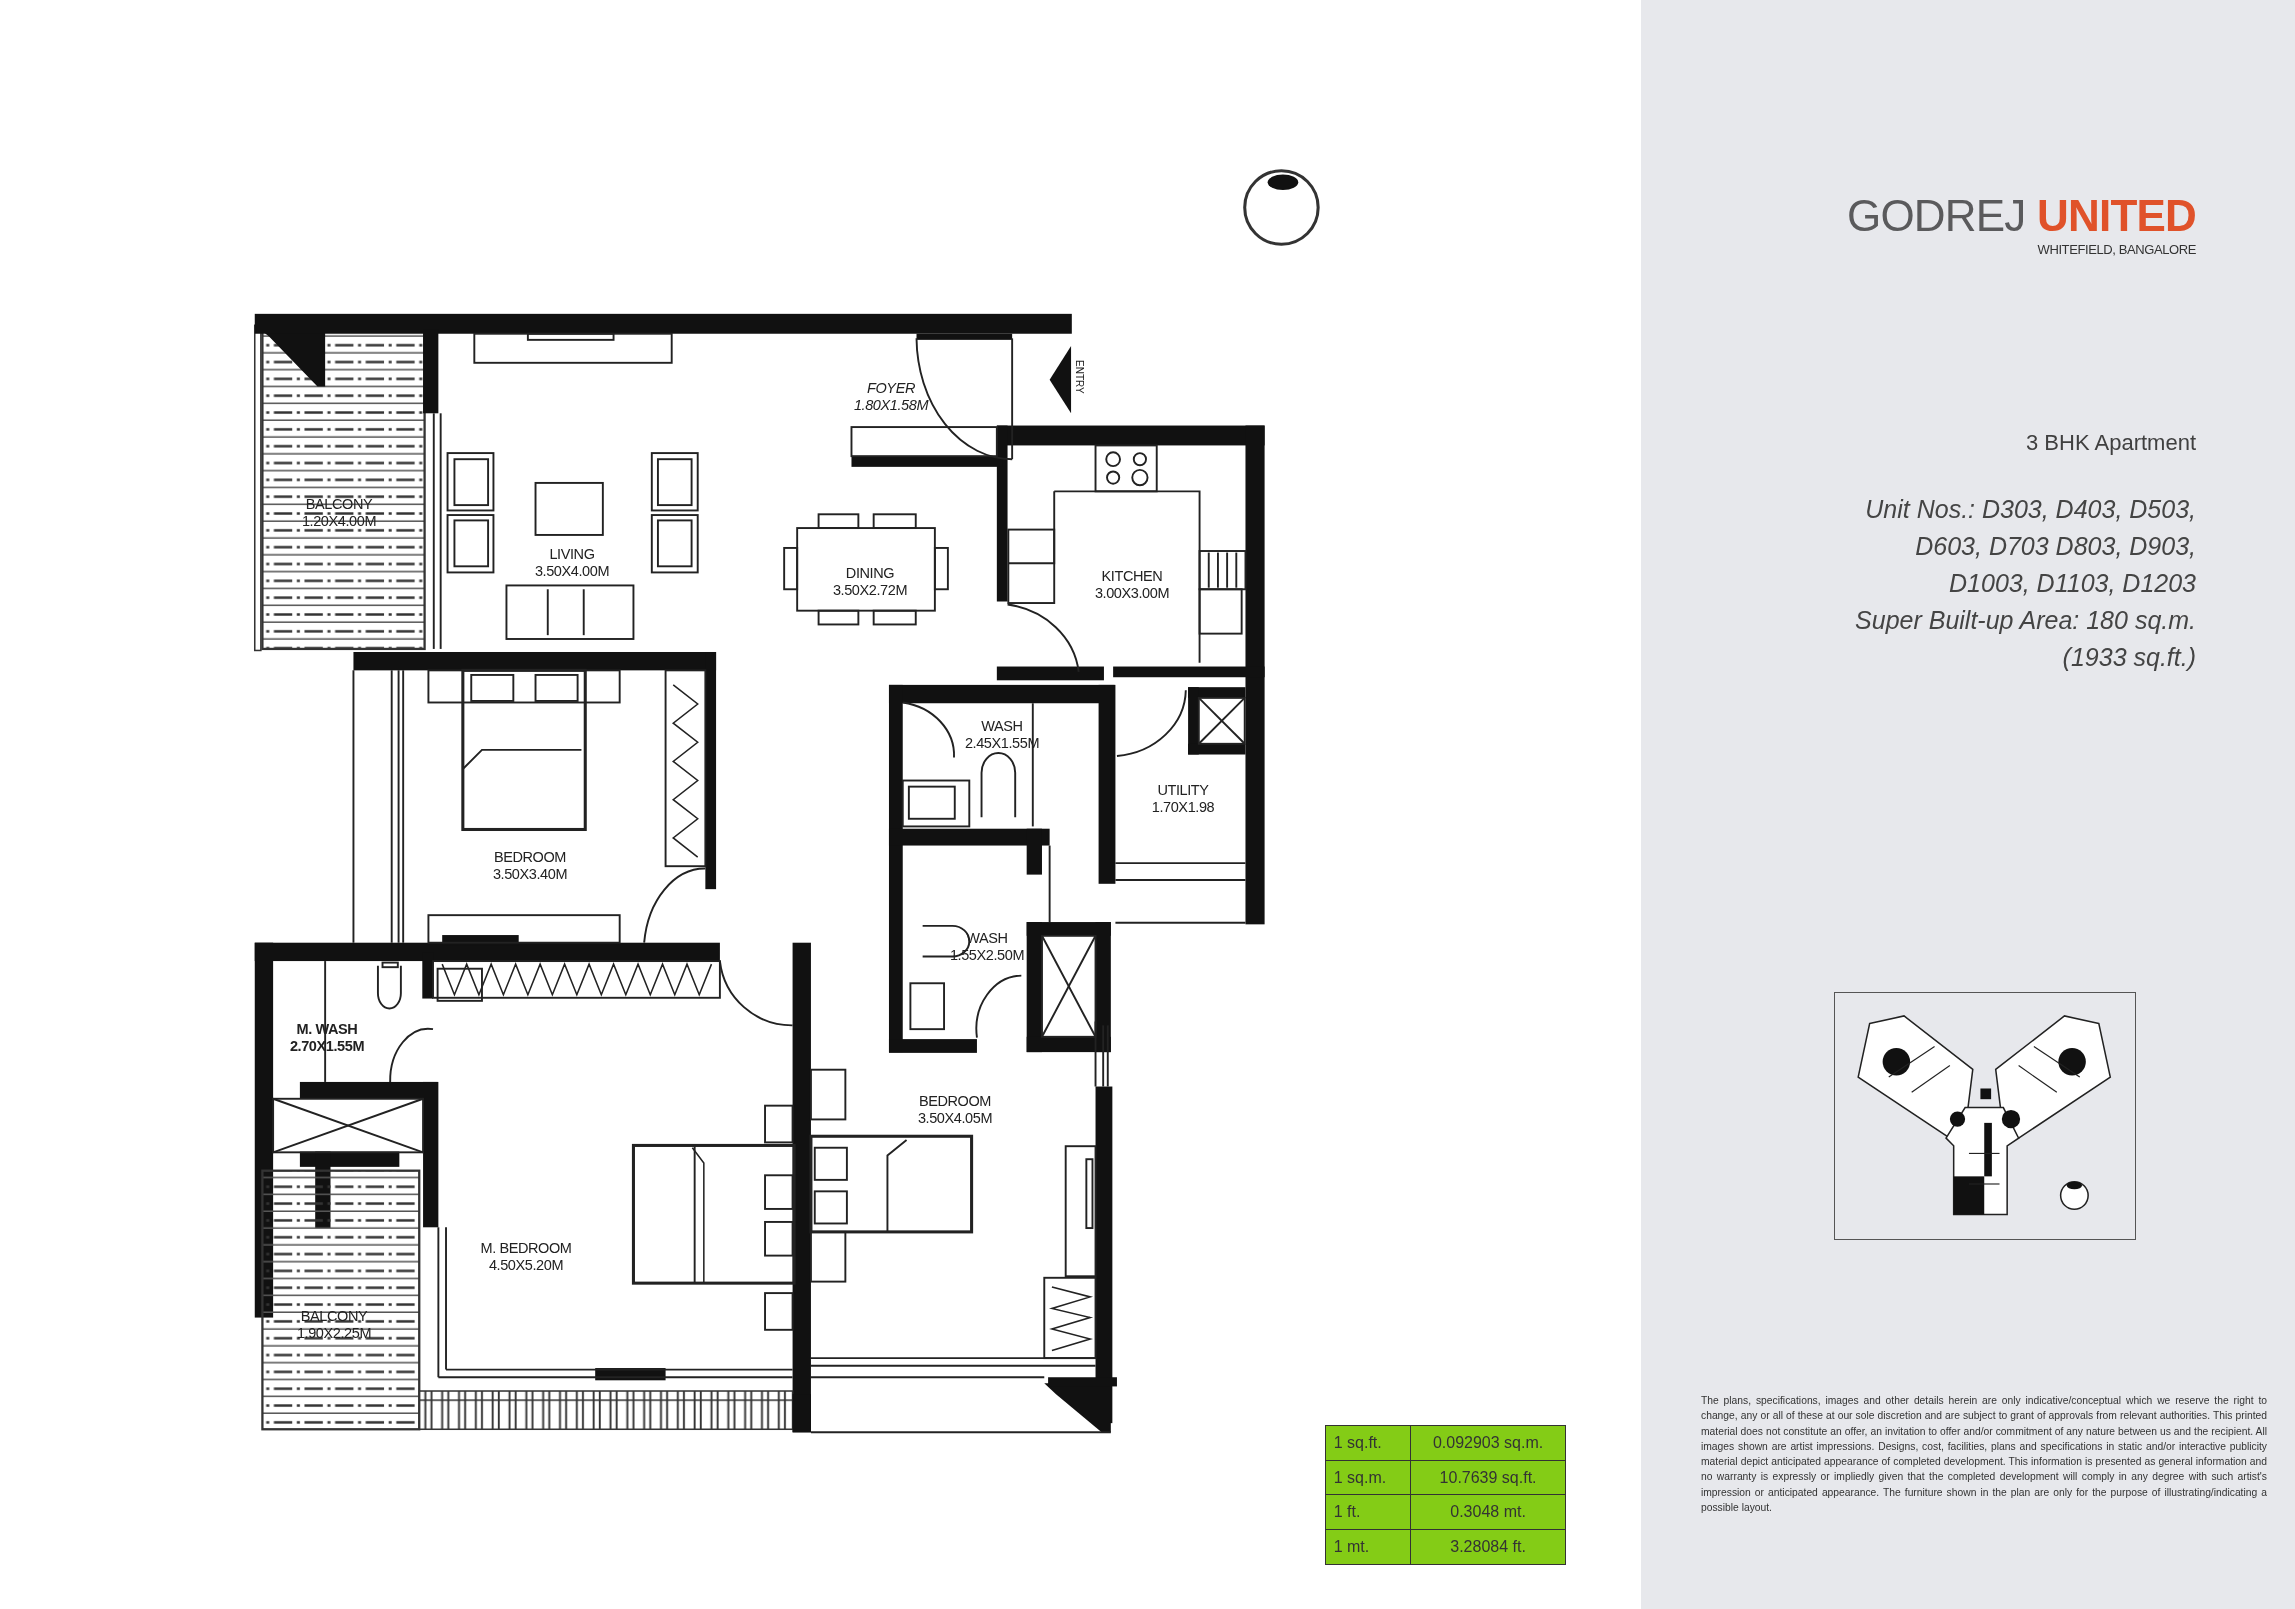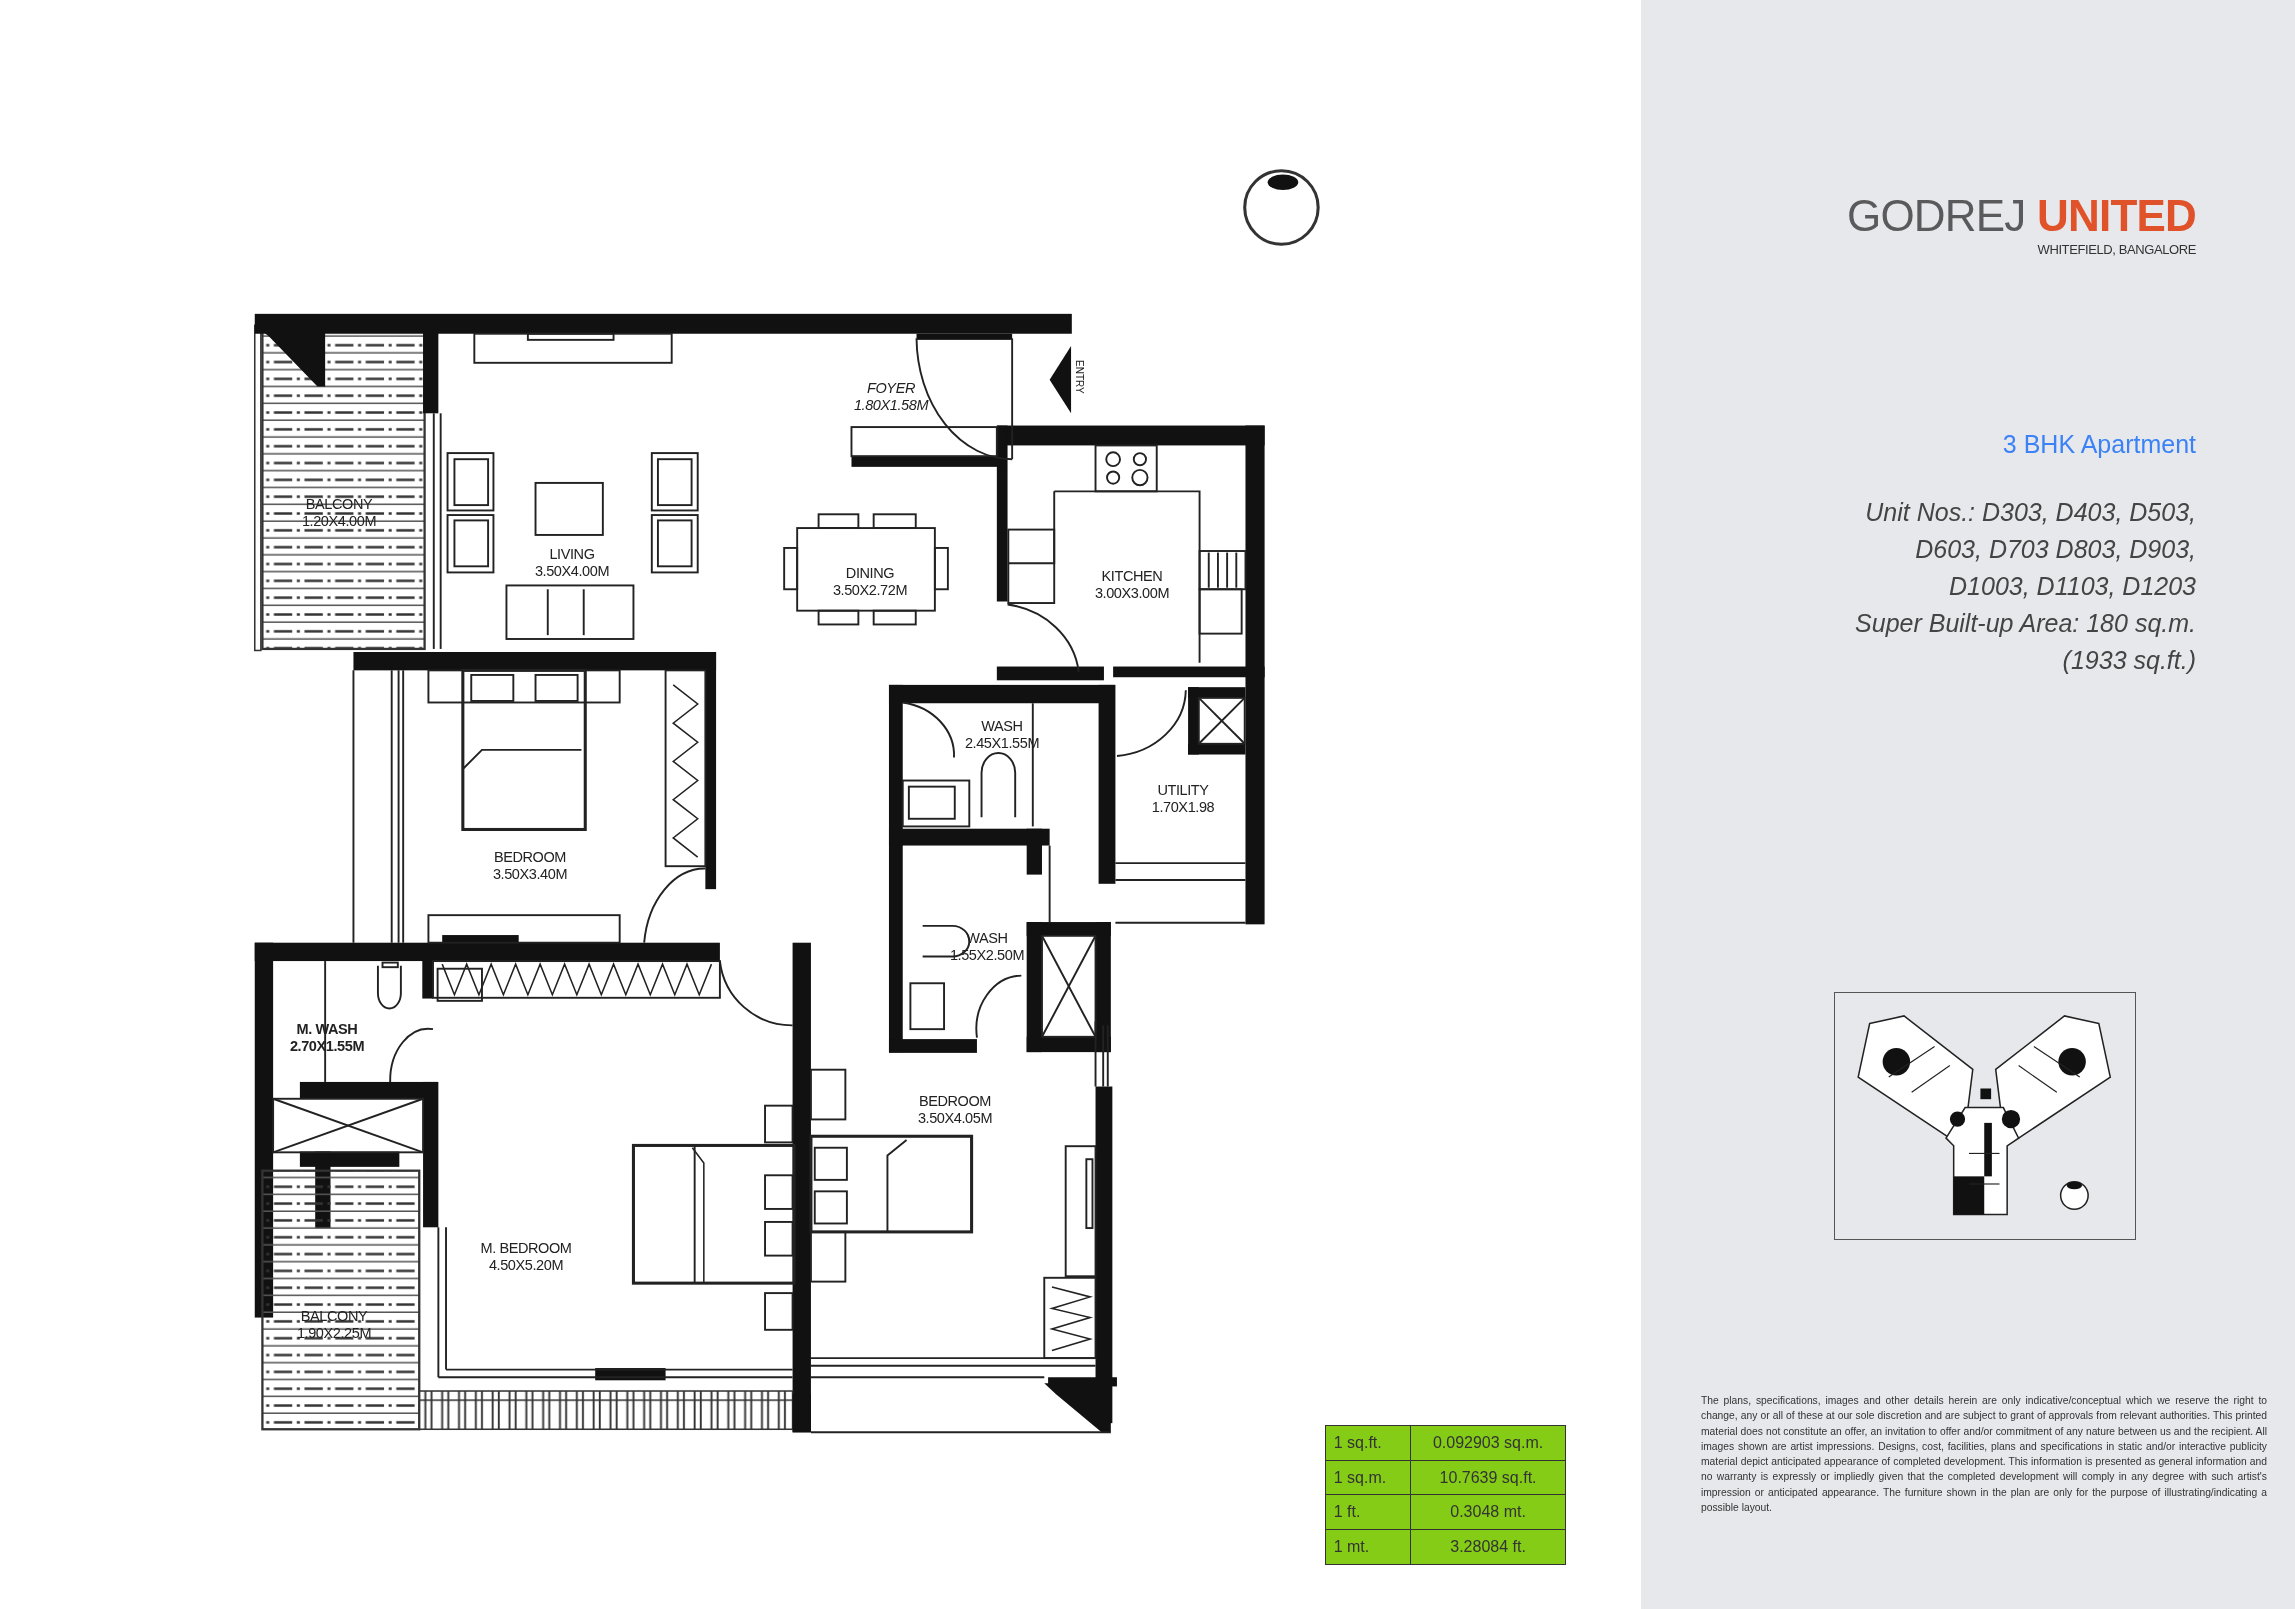--- a/index.html
+++ b/index.html
@@ -32,21 +32,21 @@
       position: absolute; left: 1641px; top: 0; width: 654px; height: 1610px;
       background: #e7e8ec;
     }
     .brand { position: absolute; right: 99px; top: 193px; text-align: right; }
     .brand-name { font-size: 44px; letter-spacing: -0.8px; line-height: 46px; }
     .brand-a { color: #5a5a5c; font-weight: normal; }
     .brand-b { color: #e0522a; font-weight: bold; margin-top: 39px; }
     .brand-loc { font-size: 13px; color: #333; letter-spacing: -0.4px; margin-top: 3.1px; }
     .info { position: absolute; right: 99px; top: 410px; text-align: right; }
     .info-title { font-size: 34px; font-weight: bold; color: #222; }
-    .info-type { font-size: 25px; color: #3b82f6; margin-top: 20px; }
+    .info-type { font-size: 22px; color: #404040; margin-top: 20px; }
     .info-units { font-size: 25px; color: #444; line-height: 37px; margin-top: 35px; font-style: italic; }
     .key-plan {
       position: absolute; left: 1834px; top: 992px; width: 300px; height: 246px;
       border: 1.5px solid #555; background: #e7e8ec;
     }
     .disclaimer {
       position: absolute; left: 1701px; top: 1364px; width: 566px;
       font-size: 10.3px; line-height: 15.3px; color: #333; text-align: justify; margin-top: 29px;
     }
   </style>

